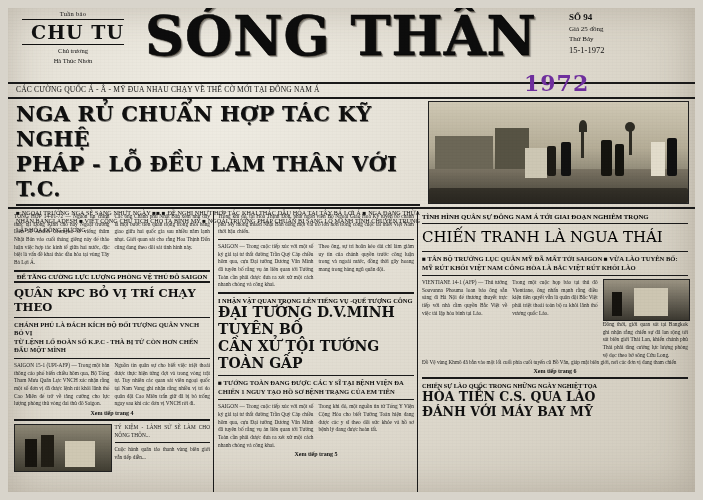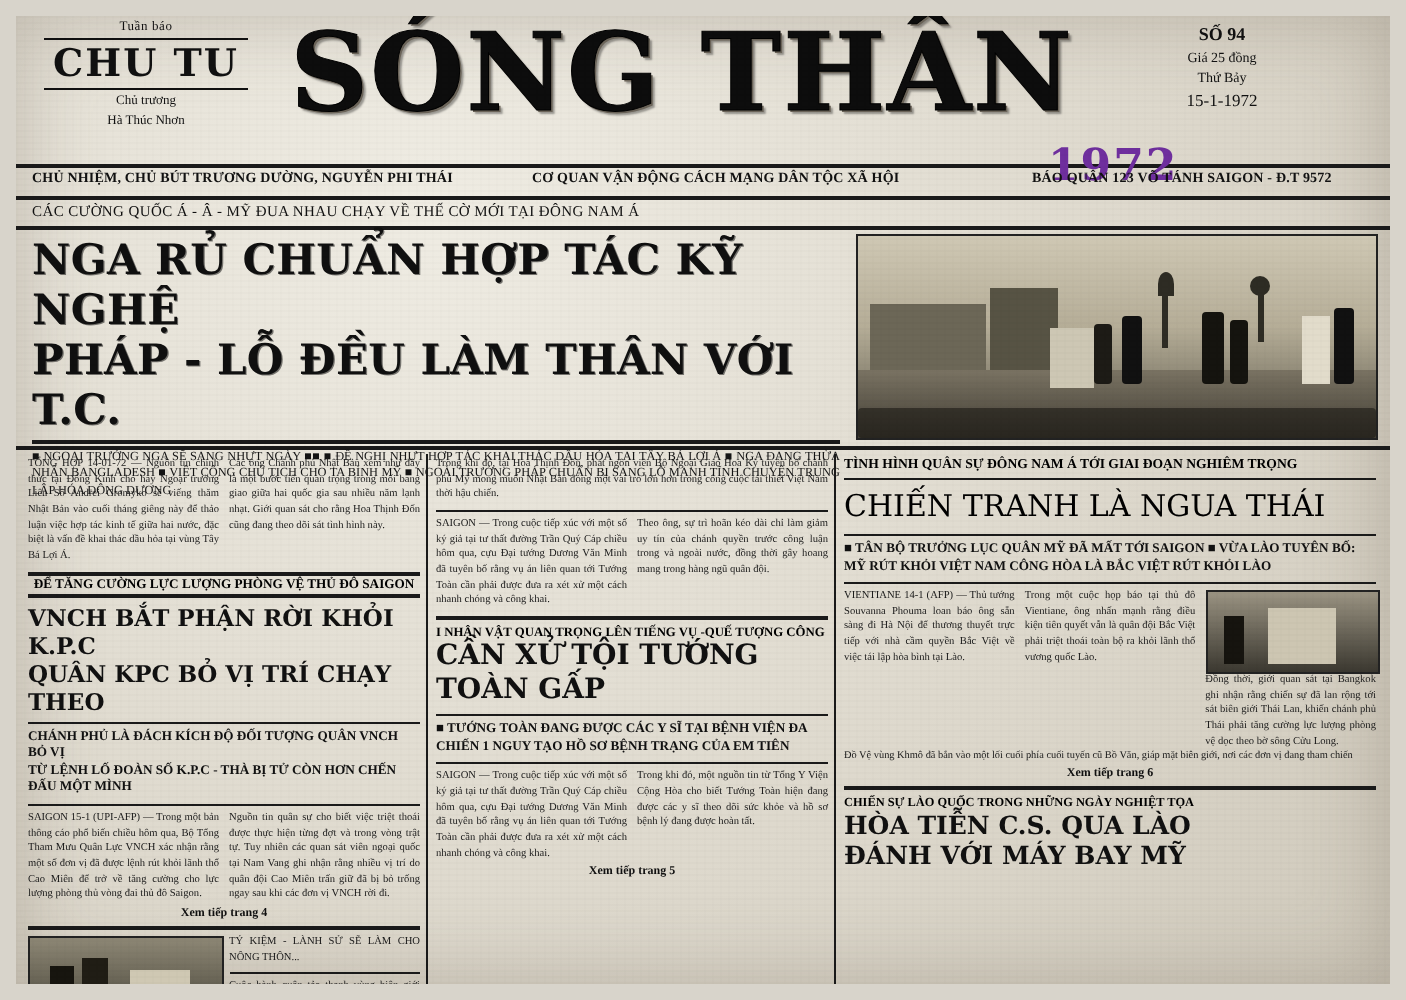--- a/index.html
+++ b/index.html
@@ -11,27 +11,27 @@
   .noise{position:absolute;inset:0;opacity:.35;
          background-image:repeating-linear-gradient(0deg,rgba(0,0,0,.035) 0 1px,transparent 1px 3px),
                           repeating-linear-gradient(90deg,rgba(0,0,0,.025) 0 1px,transparent 1px 4px);
          pointer-events:none;}
 
   
   .masthead{position:relative;height:74px;border-bottom:2px solid #1a1a1a;}
   .mh-left{position:absolute;left:6px;top:2px;width:118px;text-align:center;color:#111;}
   .mh-left .tiny{font-size:6.5px;letter-spacing:.3px;line-height:1.15;}
   .mh-left .chutu{font-family:"DejaVu Serif",serif;font-weight:bold;font-size:19px;letter-spacing:1px;
-                  border-top:1px solid #111;border-bottom:1px solid #111;padding:1px 0;margin:2px 8px;}
+                  border-top:1px solid #111;border-bottom:1px solid #111;padding:1px 0;margin:2px 8px;text-align:right;}
   .mh-left .sub2{font-size:6.5px;line-height:1.2;margin-top:2px;}
   .mh-title{position:absolute;left:128px;top:-2px;width:410px;text-align:center;}
   .mh-title .big{font-family:"DejaVu Serif",serif;font-weight:bold;font-size:54px;line-height:60px;
       letter-spacing:1px;color:#0d0d0d;-webkit-text-stroke:0.5px #000;
       text-shadow:1px 1px 0 #6b6459, 2px 2px 1px rgba(0,0,0,.35);text-align:center;}
-  .mh-right{position:absolute;right:24px;top:3px;width:120px;text-align:center;color:#111;
+  .mh-right{position:absolute;right:6px;top:3px;width:120px;text-align:left;color:#111;
             font-size:7px;line-height:1.45;}
   .mh-right .num{font-size:9px;font-weight:bold;}
   .mh-right .date{font-weight:normal;font-size:8.5px;}
   .stamp{position:absolute;left:516px;top:62px;font-family:"DejaVu Serif",serif;font-size:22px;
          font-weight:bold;color:#6f2f9e;letter-spacing:1px;}
 
   
   .ruleline{position:relative;height:14px;border-bottom:2px solid #1a1a1a;}
   .ruleline .cell{position:absolute;top:1px;font-size:7px;color:#111;font-weight:bold;letter-spacing:.1px;}
   .c1{left:8px;} .c2{left:258px;} .c3{left:508px;}
@@ -100,25 +100,20 @@
       <div class="mh-right">
         <div class="num">SỐ 94</div>
         <div>Giá 25 đồng</div>
         <div>Thứ Bảy</div>
         <div class="date">15-1-1972</div>
       </div>
     </div>
 
     <div class="stamp">1972</div>
 
-    <div class="ruleline">
-      <div class="cell c1">CHỦ NHIỆM, CHỦ BÚT TRƯƠNG DƯỜNG, NGUYỄN PHI THÁI</div>
-      <div class="cell c2">CƠ QUAN VẬN ĐỘNG CÁCH MẠNG DÂN TỘC XÃ HỘI</div>
-      <div class="cell c3">BÁO QUÂN 123 VÕ TÁNH SAIGON - Đ.T 9572</div>
-    </div>
 
     <div class="strap">
       <span>CÁC CƯỜNG QUỐC Á - Â - MỸ ĐUA NHAU CHẠY VỀ THẾ CỜ MỚI TẠI ĐÔNG NAM Á</span>
     </div>
 
     <div class="headzone">
       <div class="heads">
         <div class="h">NGA RỦ CHUẨN HỢP TÁC KỸ NGHỆ</div>
         <div class="h">PHÁP - LỖ ĐỀU LÀM THÂN VỚI T.C.</div>
         <div class="hr2"></div>
@@ -150,21 +145,20 @@
       <div class="vsep" style="left:409px;top:2px;height:296px;"></div>
 
       <div class="colL">
         <div class="minicols" style="margin-bottom:2px;">
           <div class="txt">TỔNG HỢP 14-01-72 — Nguồn tin chính thức tại Đông Kinh cho hay Ngoại trưởng Liên Sô Andrei Gromyko sẽ viếng thăm Nhật Bản vào cuối tháng giêng này để thảo luận việc hợp tác kinh tế giữa hai nước, đặc biệt là vấn đề khai thác dầu hỏa tại vùng Tây Bá Lợi Á.</div>
           <div class="txt">Các ông Chánh phủ Nhật Bản xem như đây là một bước tiến quan trọng trong mối bang giao giữa hai quốc gia sau nhiều năm lạnh nhạt. Giới quan sát cho rằng Hoa Thịnh Đốn cũng đang theo dõi sát tình hình này.</div>
         </div>
         <div class="bar">
           <div style="font-size:6.6px;font-weight:bold;text-align:center;">ĐỂ TĂNG CƯỜNG LỰC LƯỢNG PHÒNG VỆ THỦ ĐÔ SAIGON</div>
         </div>
-        <div class="sub-h">VNCH BẮT PHẬN RỜI KHỎI K.P.C</div>
         <div class="sub-h">QUÂN KPC BỎ VỊ TRÍ CHẠY THEO</div>
         <div class="hr1"></div>
         <div class="smallhead">CHÁNH PHỦ LÀ ĐÁCH KÍCH ĐỘ ĐỐI TƯỢNG QUÂN VNCH BỎ VỊ</div>
         <div class="smallhead">TỪ LỆNH LỐ ĐOÀN SỐ K.P.C - THÀ BỊ TỬ CÒN HƠN CHẾN ĐẤU MỘT MÌNH</div>
         <div class="hr1"></div>
         <div class="minicols">
           <div class="txt">SAIGON 15-1 (UPI-AFP) — Trong một bản thông cáo phổ biến chiều hôm qua, Bộ Tổng Tham Mưu Quân Lực VNCH xác nhận rằng một số đơn vị đã được lệnh rút khỏi lãnh thổ Cao Miên để trở về tăng cường cho lực lượng phòng thủ vòng đai thủ đô Saigon.</div>
           <div class="txt">Nguồn tin quân sự cho biết việc triệt thoái được thực hiện từng đợt và trong vòng trật tự. Tuy nhiên các quan sát viên ngoại quốc tại Nam Vang ghi nhận rằng nhiều vị trí do quân đội Cao Miên trấn giữ đã bị bỏ trống ngay sau khi các đơn vị VNCH rời đi.</div>
         </div>
         <div class="xemtiep">Xem tiếp  trang 4</div>
@@ -189,20 +183,21 @@
 
       <div class="colM">
         <div class="txt">Trong khi đó, tại Hoa Thịnh Đốn, phát ngôn viên Bộ Ngoại Giao Hoa Kỳ tuyên bố chánh phủ Mỹ mong muốn Nhật Bản đóng một vai trò lớn hơn trong công cuộc tái thiết Việt Nam thời hậu chiến.</div>
         <div class="hr1"></div>
         <div class="minicols">
           <div class="txt">SAIGON — Trong cuộc tiếp xúc với một số ký giả tại tư thất đường Trần Quý Cáp chiều hôm qua, cựu Đại tướng Dương Văn Minh đã tuyên bố rằng vụ án liên quan tới Tướng Toàn cần phải được đưa ra xét xử một cách nhanh chóng và công khai.</div>
           <div class="txt">Theo ông, sự trì hoãn kéo dài chỉ làm giảm uy tín của chánh quyền trước công luận trong và ngoài nước, đồng thời gây hoang mang trong hàng ngũ quân đội.</div>
         </div>
         <div class="hr2"></div>
         <div style="font-size:6.4px;font-weight:bold;">I NHẬN VẬT QUAN TRỌNG LÊN TIẾNG VỤ -QUẾ TƯỢNG CÔNG</div>
+        <div class="sub-h2">ĐẠI TƯỚNG D.V.MINH TUYÊN BỐ</div>
         <div class="sub-h2">CẦN XỬ TỘI TƯỚNG TOÀN GẤP</div>
         <div class="hr1"></div>
         <div class="smallhead">■ TƯỚNG TOÀN ĐANG ĐƯỢC CÁC Y SĨ TẠI BỆNH VIỆN ĐA CHIẾN 1 NGUY TẠO HỒ SƠ BỆNH TRẠNG CỦA EM TIÊN</div>
         <div class="hr1"></div>
         <div class="minicols">
           <div class="txt">SAIGON — Trong cuộc tiếp xúc với một số ký giả tại tư thất đường Trần Quý Cáp chiều hôm qua, cựu Đại tướng Dương Văn Minh đã tuyên bố rằng vụ án liên quan tới Tướng Toàn cần phải được đưa ra xét xử một cách nhanh chóng và công khai.</div>
           <div class="txt">Trong khi đó, một nguồn tin từ Tổng Y Viện Cộng Hòa cho biết Tướng Toàn hiện đang được các y sĩ theo dõi sức khỏe và hồ sơ bệnh lý đang được hoàn tất.</div>
         </div>
         <div class="xemtiep">Xem tiếp  trang 5</div>
       </div>

